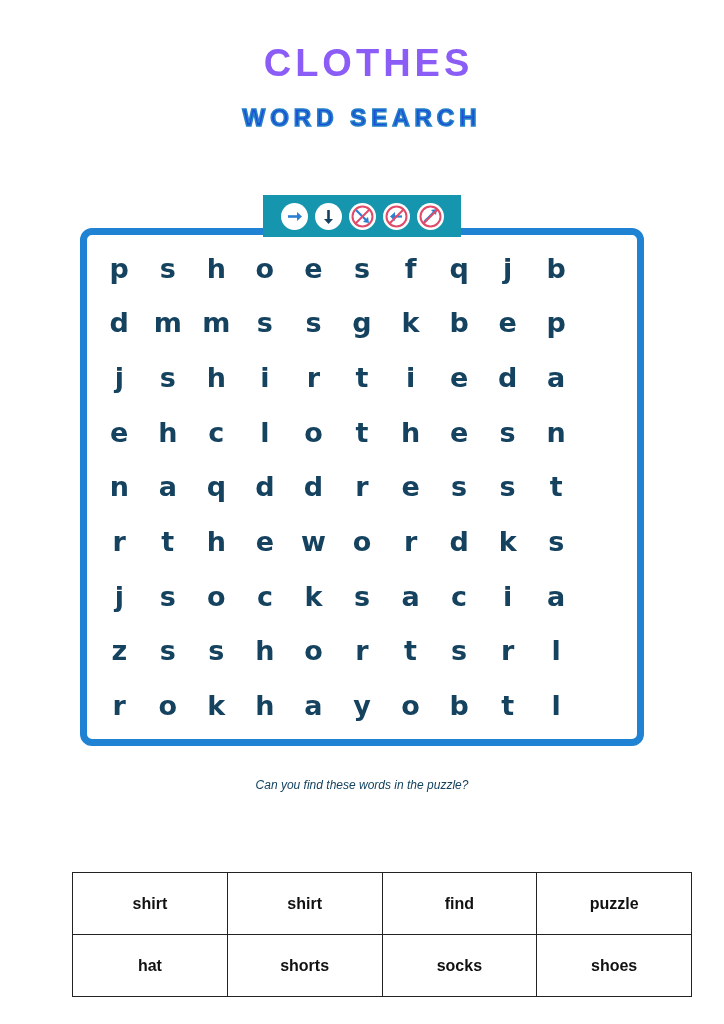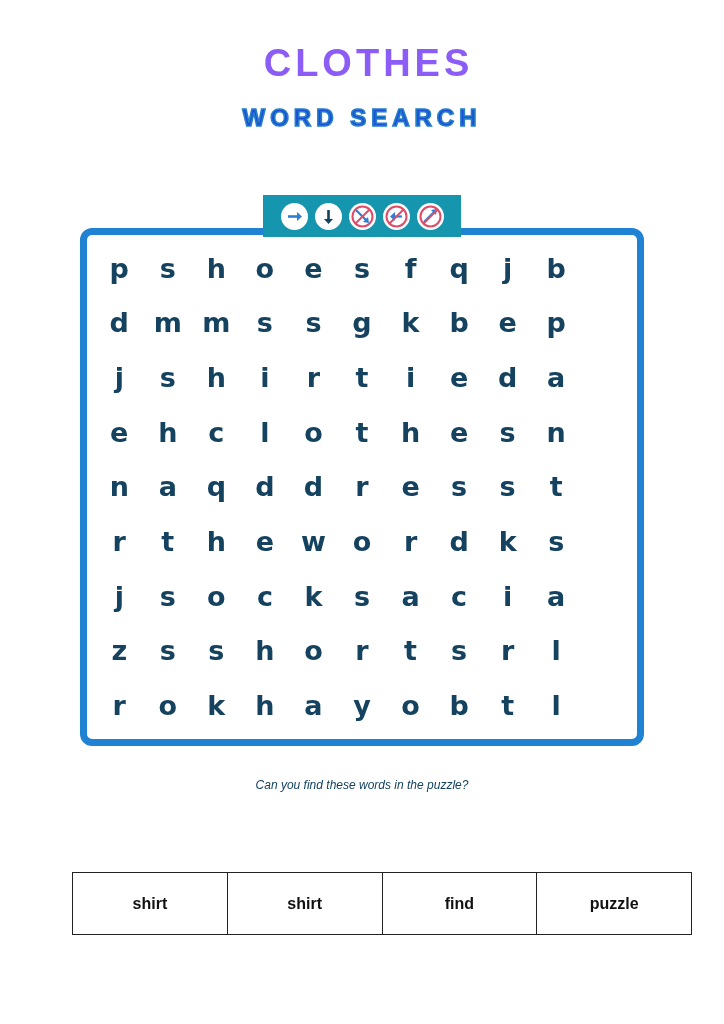--- a/index.html
+++ b/index.html
@@ -291,17 +291,23 @@
   <div class="instruction">Can you find these words in the puzzle?</div>
 
   <table class="wordbank">
     <tbody id="wordbank-body">
         <tr>
           <td>shirt</td>
           <td>shirt</td>
           <td>find</td>
           <td>puzzle</td>
         </tr>
+        <tr>
+          <td>hat</td>
+          <td>shorts</td>
+          <td>socks</td>
+          <td>shoes</td>
+        </tr>
       </tbody>
   </table>
 
 
 </div>
 
 </body></html>

